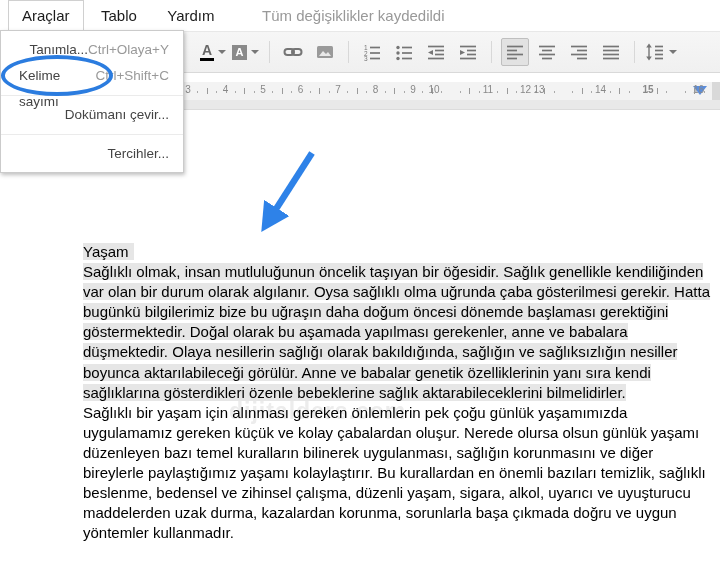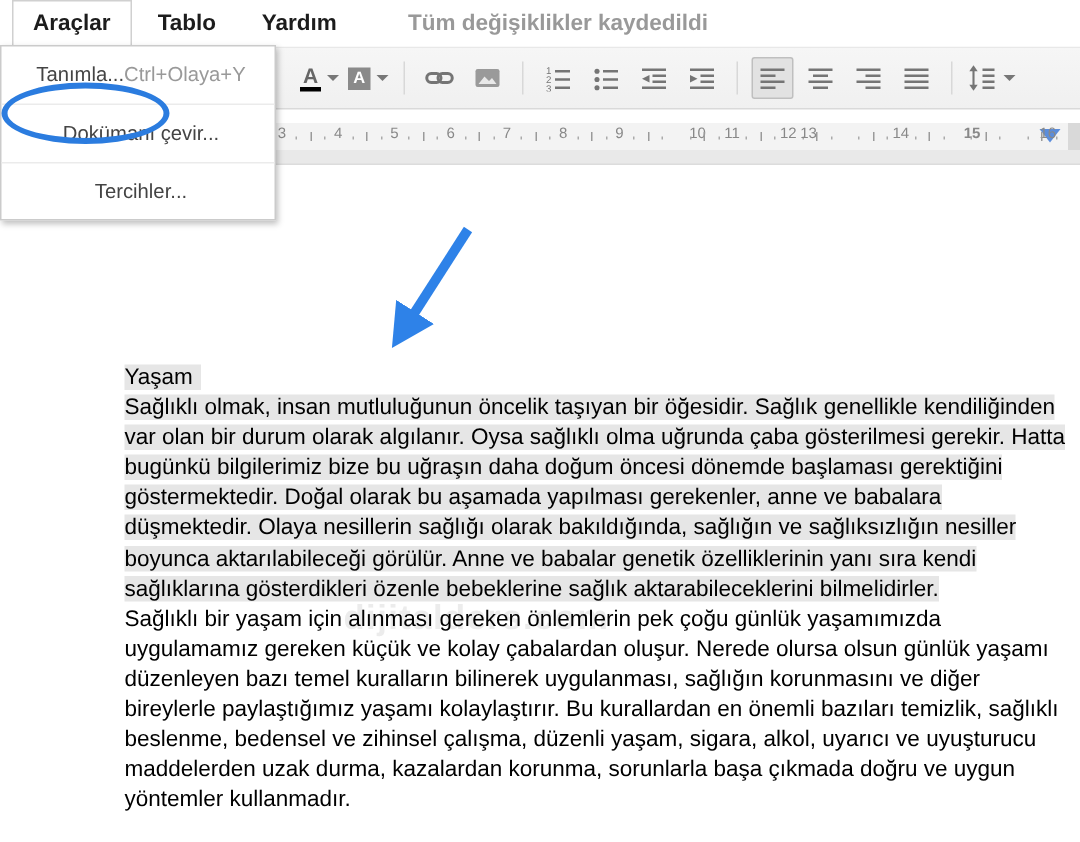--- a/index.html
+++ b/index.html
@@ -1,20 +1,20 @@
 <!DOCTYPE html>
 <html><head>
 <meta charset="utf-8">
 <style>
   html,body{margin:0;padding:0;background:#fff;}
   #app{position:relative;width:720px;height:561px;background:#fff;overflow:hidden;
        font-family:"Liberation Sans",sans-serif;}
 
   
-  .menubar{position:absolute;left:0;top:0;width:720px;height:31px;background:#fff;z-index:40;font-weight:bold;}
+  .menubar{position:absolute;left:0;top:0;width:720px;height:31px;background:#fff;z-index:40;}
   .menubar .mitem{display:inline-block;padding:0 13px;line-height:29px;font-size:15px;color:#1c1c1c;cursor:default;}
   .mitem.open{border:1px solid #d0d0d0;border-bottom:none;background:#fff;position:relative;z-index:70;margin-left:8px;height:31px;box-sizing:border-box;}
   .savestatus{display:inline-block;margin-left:30px;font-size:15px;color:#999;line-height:29px;}
 
   
   .toolbar{position:absolute;left:0;top:31px;width:720px;height:42px;
            background:linear-gradient(#f6f6f6,#f0f0f0);border-top:1px solid #e8e8e8;border-bottom:1px solid #d9d9d9;
            box-sizing:border-box;z-index:10;display:flex;align-items:center;padding-left:197px;}
   .tbtn{height:26px;min-width:26px;display:flex;align-items:center;justify-content:center;margin:0 2px;border:1px solid transparent;border-radius:2px;}
   .tbtn.active{background:#e2e2e2;border:1px solid #bfbfbf;}
@@ -30,21 +30,21 @@
   .ruler .num{position:absolute;top:2px;font-size:10px;color:#888;transform:translateX(-50%);}
   .ruler .midtick{position:absolute;top:6px;width:1px;height:6px;background:#9a9a9a;}
   .ruler .dot{position:absolute;top:9px;width:1px;height:2px;background:#aaa;}
   .ruler .outside{position:absolute;right:0;top:0;width:8px;height:18px;background:#d9d9d9;}
   .ruler .rmarker{position:absolute;left:693px;top:4px;width:0;height:0;border-left:7px solid transparent;border-right:7px solid transparent;border-top:9px solid #5b8ddb;}
   .rulerband{position:absolute;left:0;top:100px;width:720px;height:9px;background:#e9e9e9;border-bottom:1px solid #dcdcdc;z-index:5;}
 
   
   .dropdown{position:absolute;left:0;top:30px;width:184px;background:#fff;border:1px solid #cbcbcb;
             box-shadow:1px 2px 4px rgba(0,0,0,.25);box-sizing:border-box;padding:6px 0 5px 0;z-index:50;}
-  .ditem{height:26px;line-height:26px;padding:0 14px 0 18px;font-size:13.5px;color:#444;display:flex;justify-content:center;cursor:default;}
+  .ditem{height:26px;line-height:26px;padding:0 14px 0 18px;font-size:13.5px;color:#444;display:flex;justify-content:flex-end;cursor:default;}
   .ditem .shortcut{color:#999;}
   .dsep{border-top:1px solid #ebebeb;margin:6px 0;}
 
   
   .ellipse{position:absolute;left:1px;top:55px;width:104px;height:33px;border:4px solid #2b7cdf;border-radius:50%;z-index:60;}
   .arrow-svg{position:absolute;left:242px;top:142px;z-index:60;}
 
   
   .doc{position:absolute;left:83px;top:242px;width:632px;font-size:15px;line-height:20.1px;color:#000;z-index:2;}
   .sel{background:#e6e6e6;}
@@ -222,21 +222,21 @@
       <span class="midtick" style="left: 356.75px;"></span>
       <span class="dot" style="left: 366.125px;"></span>
       <span class="num" style="left: 375.5px;">8</span>
       <span class="dot" style="left: 384.875px;"></span>
       <span class="midtick" style="left: 394.25px;"></span>
       <span class="dot" style="left: 403.625px;"></span>
       <span class="num" style="left: 413px;">9</span>
       <span class="dot" style="left: 422.375px;"></span>
       <span class="midtick" style="left: 431.75px;"></span>
       <span class="dot" style="left: 441.125px;"></span>
-      <span class="num" style="left: 465px;">10</span>
+      <span class="num" style="left: 434px;">10</span>
       <span class="dot" style="left: 459.875px;"></span>
       <span class="midtick" style="left: 469.25px;"></span>
       <span class="dot" style="left: 478.625px;"></span>
       <span class="num" style="left: 488px;">11</span>
       <span class="dot" style="left: 497.375px;"></span>
       <span class="midtick" style="left: 506.75px;"></span>
       <span class="dot" style="left: 516.125px;"></span>
       <span class="num" style="left: 525.5px;">12</span>
       <span class="dot" style="left: 534.875px;"></span>
       <span class="midtick" style="left: 544.25px;"></span>
@@ -265,20 +265,24 @@
     <div><span class="sel tail">Yaşam</span></div>
     <div><span class="sel">Sağlıklı olmak, insan mutluluğunun öncelik taşıyan bir öğesidir. Sağlık genellikle kendiliğinden var olan bir durum olarak algılanır. Oysa sağlıklı olma uğrunda çaba gösterilmesi gerekir. Hatta bugünkü bilgilerimiz bize bu uğraşın daha doğum öncesi dönemde başlaması gerektiğini göstermektedir. Doğal olarak bu aşamada yapılması gerekenler, anne ve babalara düşmektedir. Olaya nesillerin sağlığı olarak bakıldığında, sağlığın ve sağlıksızlığın nesiller boyunca aktarılabileceği görülür. Anne ve babalar genetik özelliklerinin yanı sıra kendi sağlıklarına gösterdikleri özenle bebeklerine sağlık aktarabileceklerini bilmelidirler.</span></div>
     <div>Sağlıklı bir yaşam için alınması gereken önlemlerin pek çoğu günlük yaşamımızda  uygulamamız gereken küçük ve kolay çabalardan oluşur. Nerede olursa olsun günlük yaşamı düzenleyen bazı temel kuralların bilinerek uygulanması, sağlığın korunmasını ve diğer bireylerle paylaştığımız yaşamı kolaylaştırır. Bu kurallardan en önemli bazıları temizlik, sağlıklı beslenme, bedensel ve zihinsel çalışma, düzenli yaşam, sigara, alkol, uyarıcı ve uyuşturucu maddelerden uzak durma, kazalardan korunma, sorunlarla başa çıkmada doğru ve uygun yöntemler kullanmadır.</div>
   </div>
 
   <div class="dropdown">
     <div class="ditem">
       <span>Tanımla...</span>
       <span class="shortcut">Ctrl+Olaya+Y</span>
     </div>
+    <div class="ditem">
+      <span>Kelime sayımı</span>
+      <span class="shortcut">Ctrl+Shift+C</span>
+    </div>
     <div class="dsep"></div>
     <div class="ditem">
       <span>Dokümanı çevir...</span>
     </div>
     <div class="dsep"></div>
     <div class="ditem">
       <span>Tercihler...</span>
     </div>
   </div>
 

